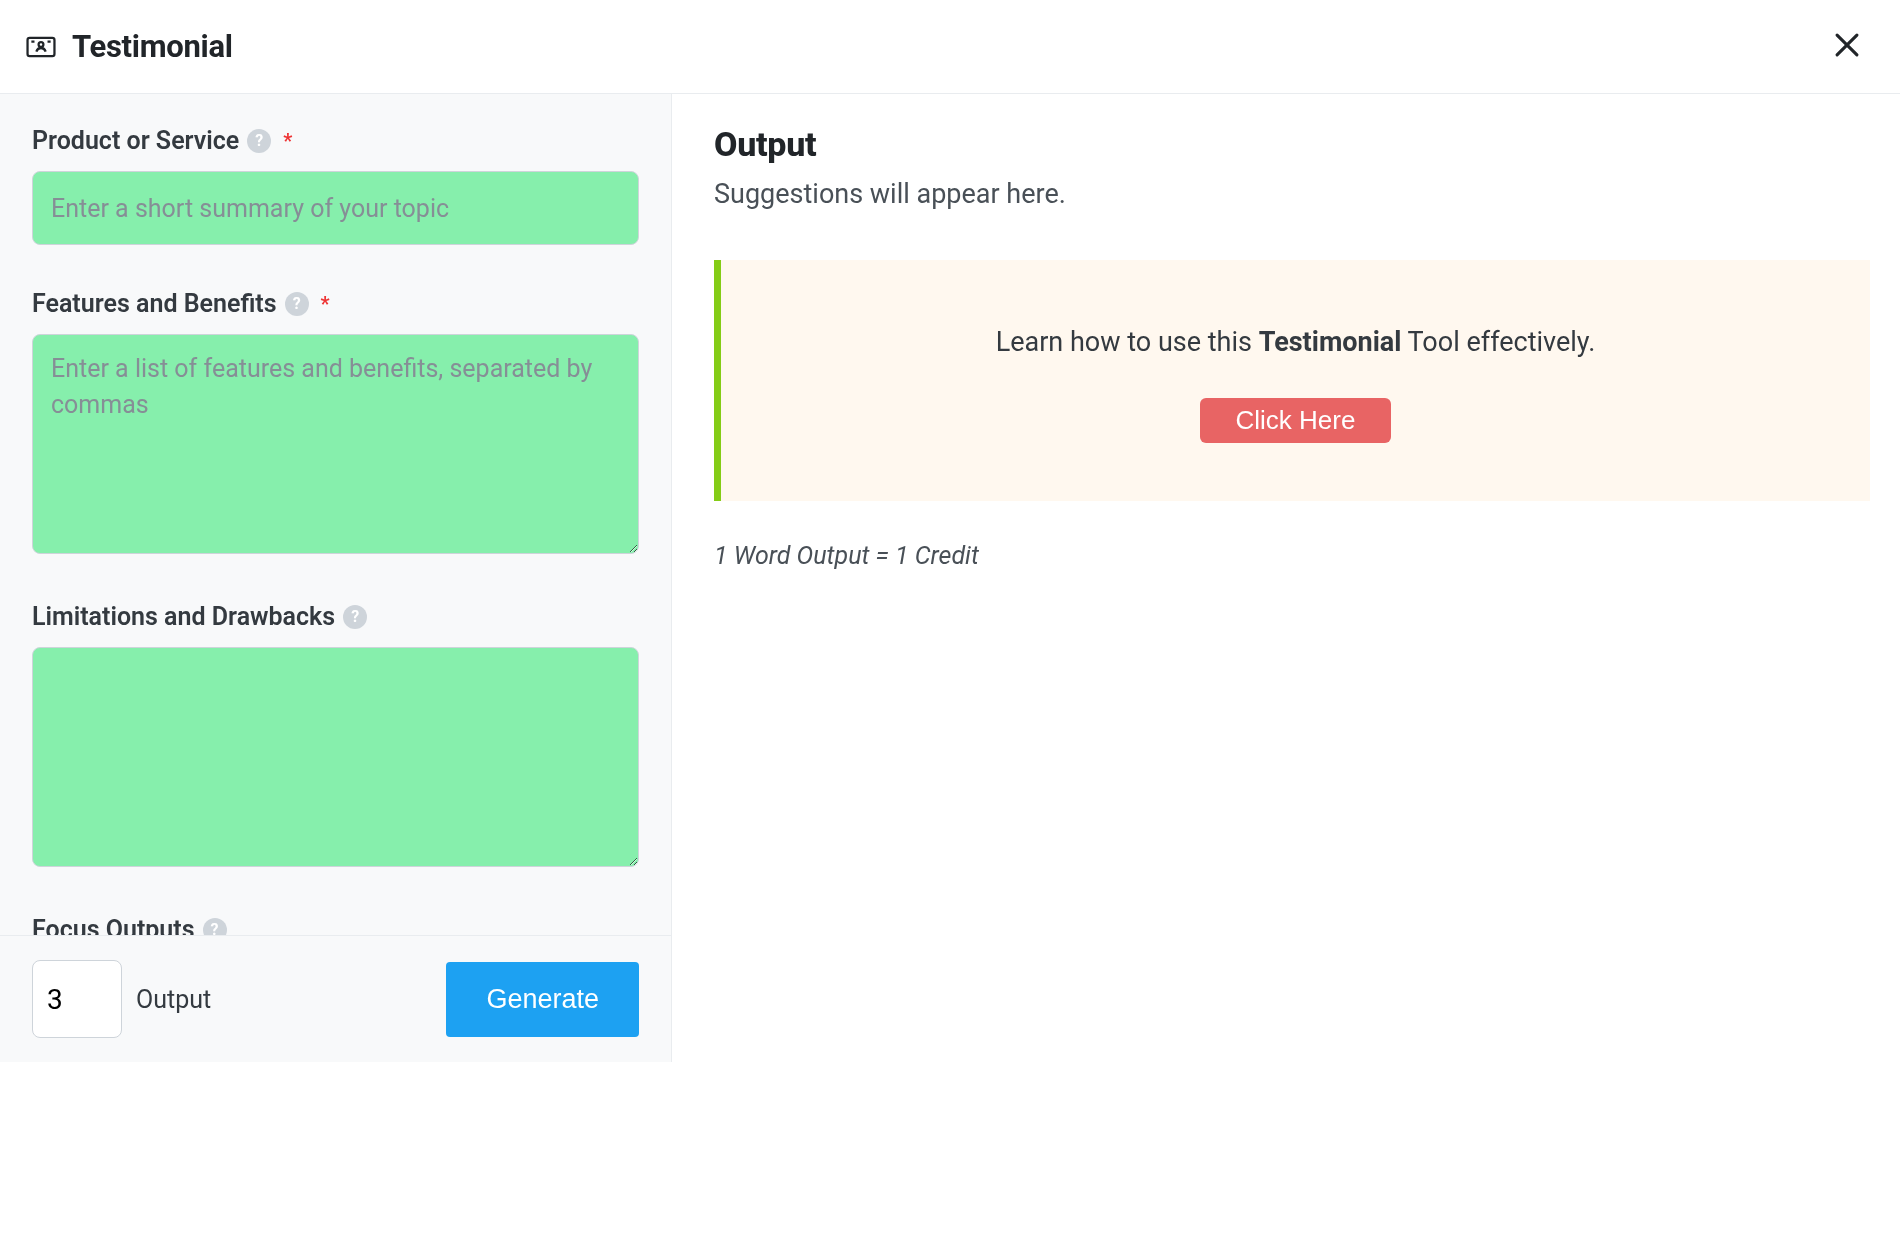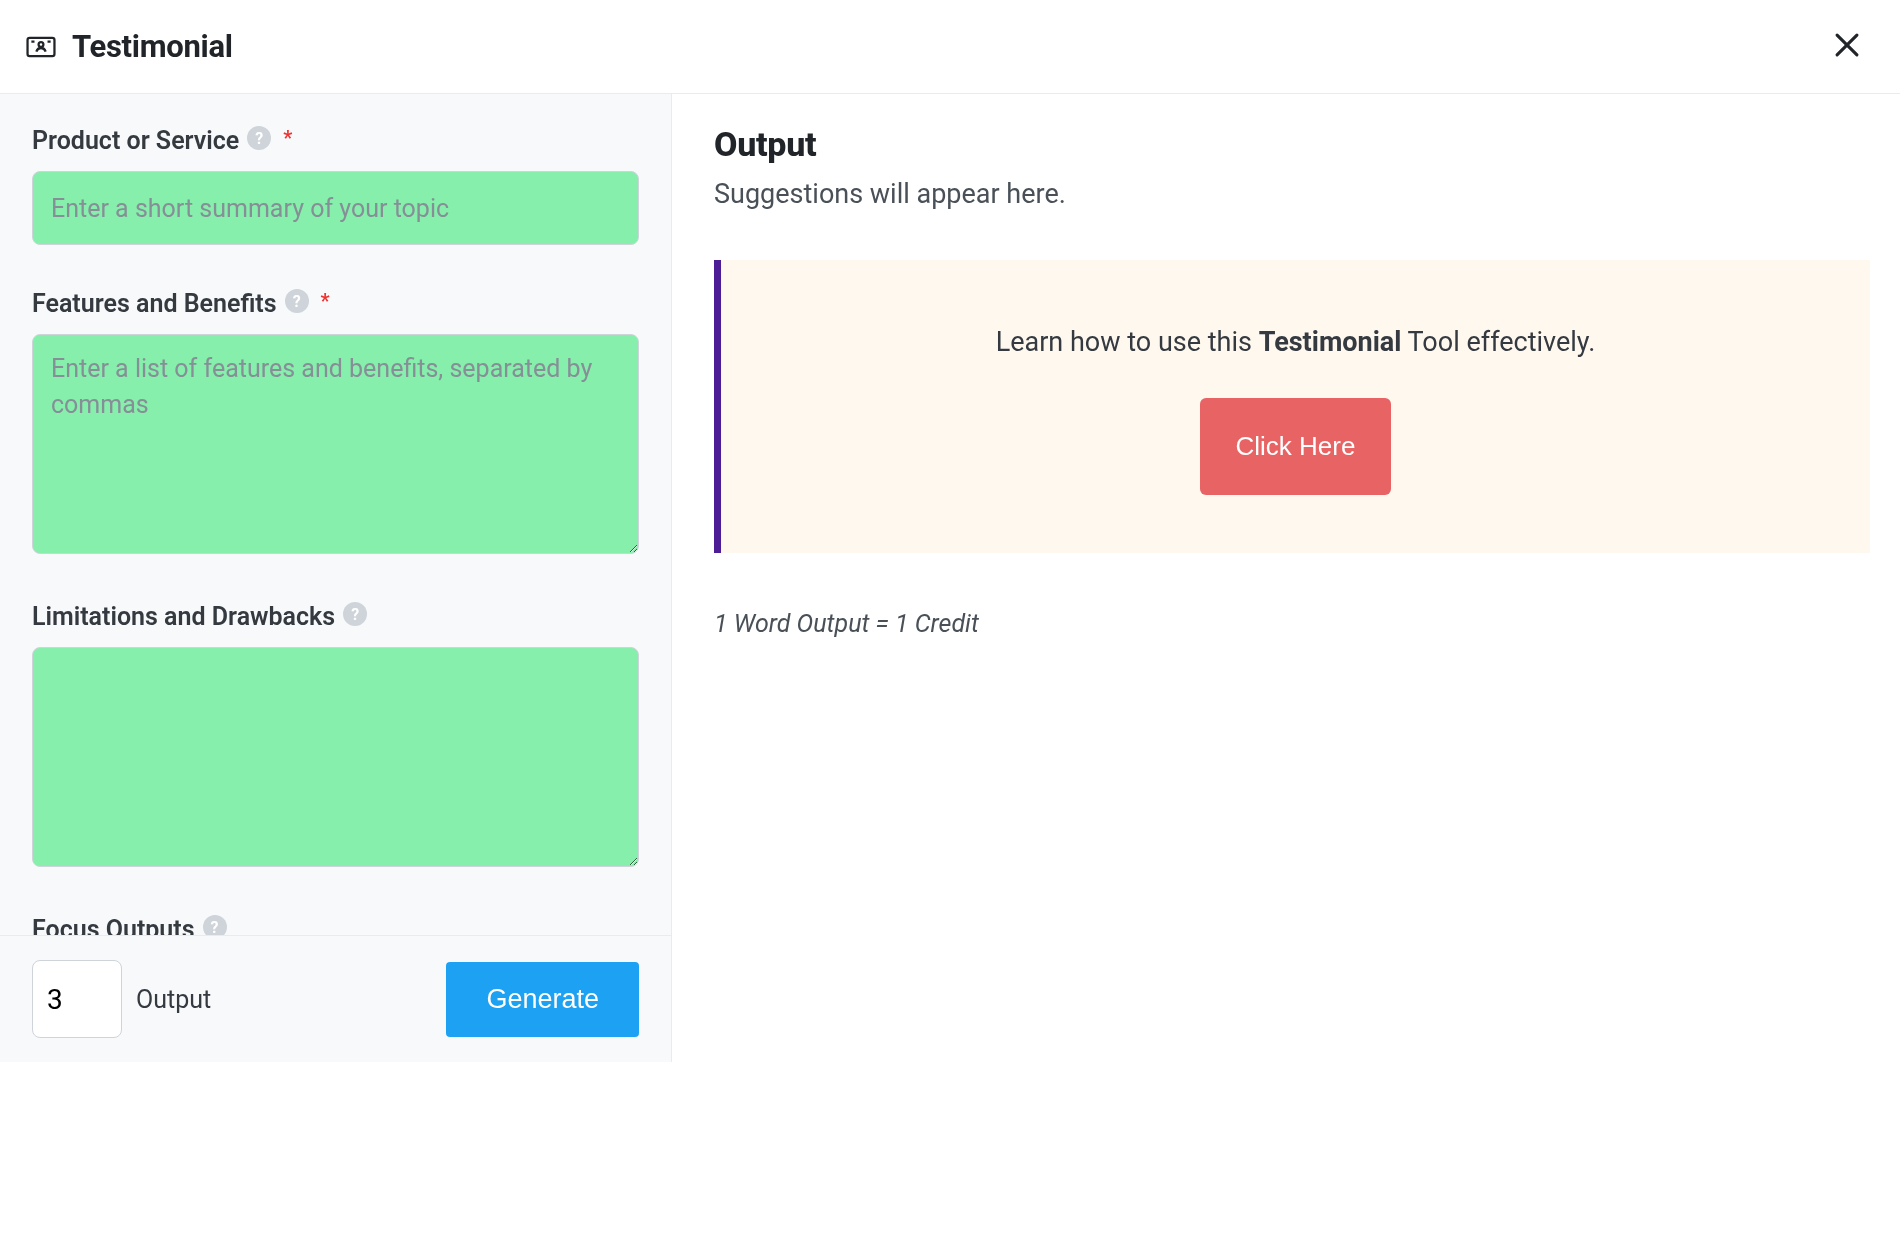--- a/index.html
+++ b/index.html
@@ -34,21 +34,21 @@
     border-right: 1px solid #e9ecef;
     display: flex;
     flex-direction: column;
   }
   .left-scroll { flex: 1; overflow-y: auto; padding: 32px 32px 20px 32px; }
   .right-panel { flex: 1; padding: 30px 30px 30px 42px; background: #fff; }
 
   
   .form-group { margin-bottom: 44px; }
   .form-label {
-    display: flex; gap: 8px;
+    display: flex; align-items: center; gap: 8px;
     font-size: 25px; font-weight: 600; color: #343a40;
     margin-bottom: 16px;
   }
   .help-badge {
     display: inline-flex; align-items: center; justify-content: center;
     width: 24px; height: 24px; border-radius: 50%;
     background: #ced4da; color: #fff; font-size: 16px; font-weight: 700;
     cursor: default;
   }
   .req-star { color: #e33; font-size: 20px; font-weight: 700; margin-left: 4px; }
@@ -85,31 +85,31 @@
     background: #1da1f2; color: #fff;
     border: none; border-radius: 4px;
     font-size: 27px; font-weight: 500;
     padding: 22px 40px; cursor: pointer;
   }
 
   
   .output-title { font-size: 34px; font-weight: 800; margin-bottom: 14px; letter-spacing: -0.3px; }
   .output-sub { font-size: 27px; color: #495057; margin-bottom: 50px; }
   .callout {
-    border-left: 7px solid #4c1d95;
+    border-left: 7px solid #84cc16;
     background: #fff8ef;
     padding: 66px 40px 58px 40px;
     text-align: center;
-    margin-bottom: 56px;
+    margin-bottom: 40px;
   }
   .callout-text { font-size: 27px; color: #343a40; margin-bottom: 40px; }
   .callout-text .strong { font-weight: 700; }
   .callout-btn {
     background: #e86464; color: #fff; border: none; border-radius: 6px;
-    font-size: 26px; padding: 33px 36px; cursor: pointer;
+    font-size: 26px; padding: 7px 36px; cursor: pointer;
   }
   .credit-note { font-size: 25px; font-style: italic; color: #495057; }
 </style>
 </head>
 <body>
 
 <div class="app">
 
   <div class="header">
     <div class="header-left">

